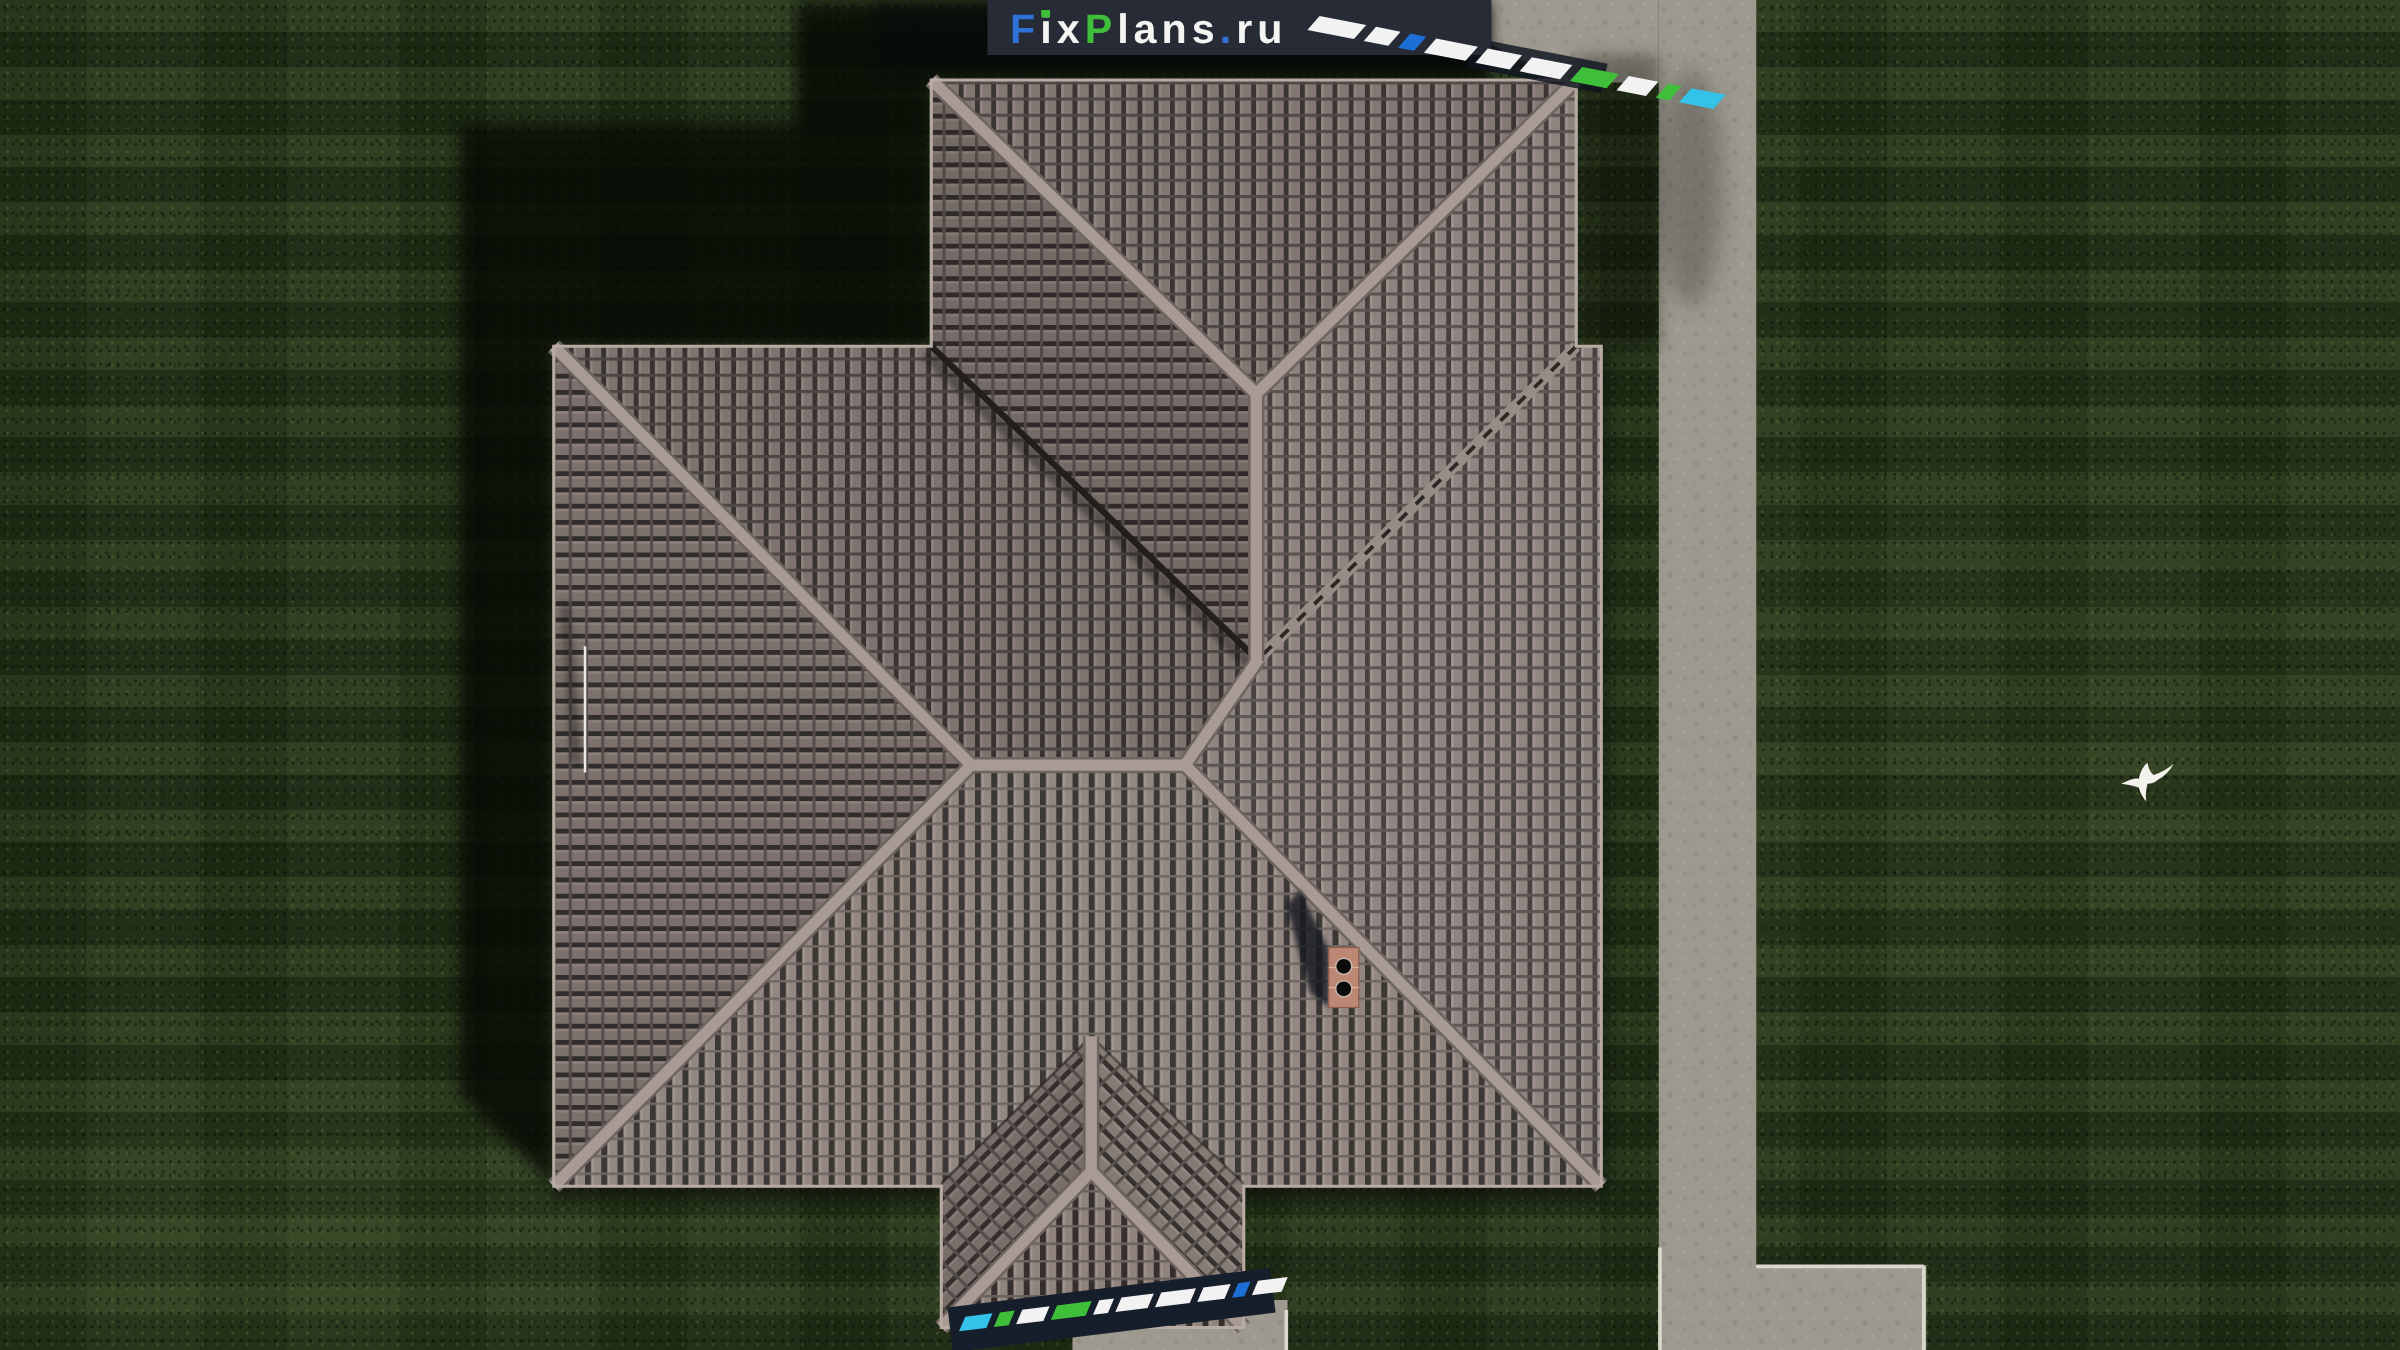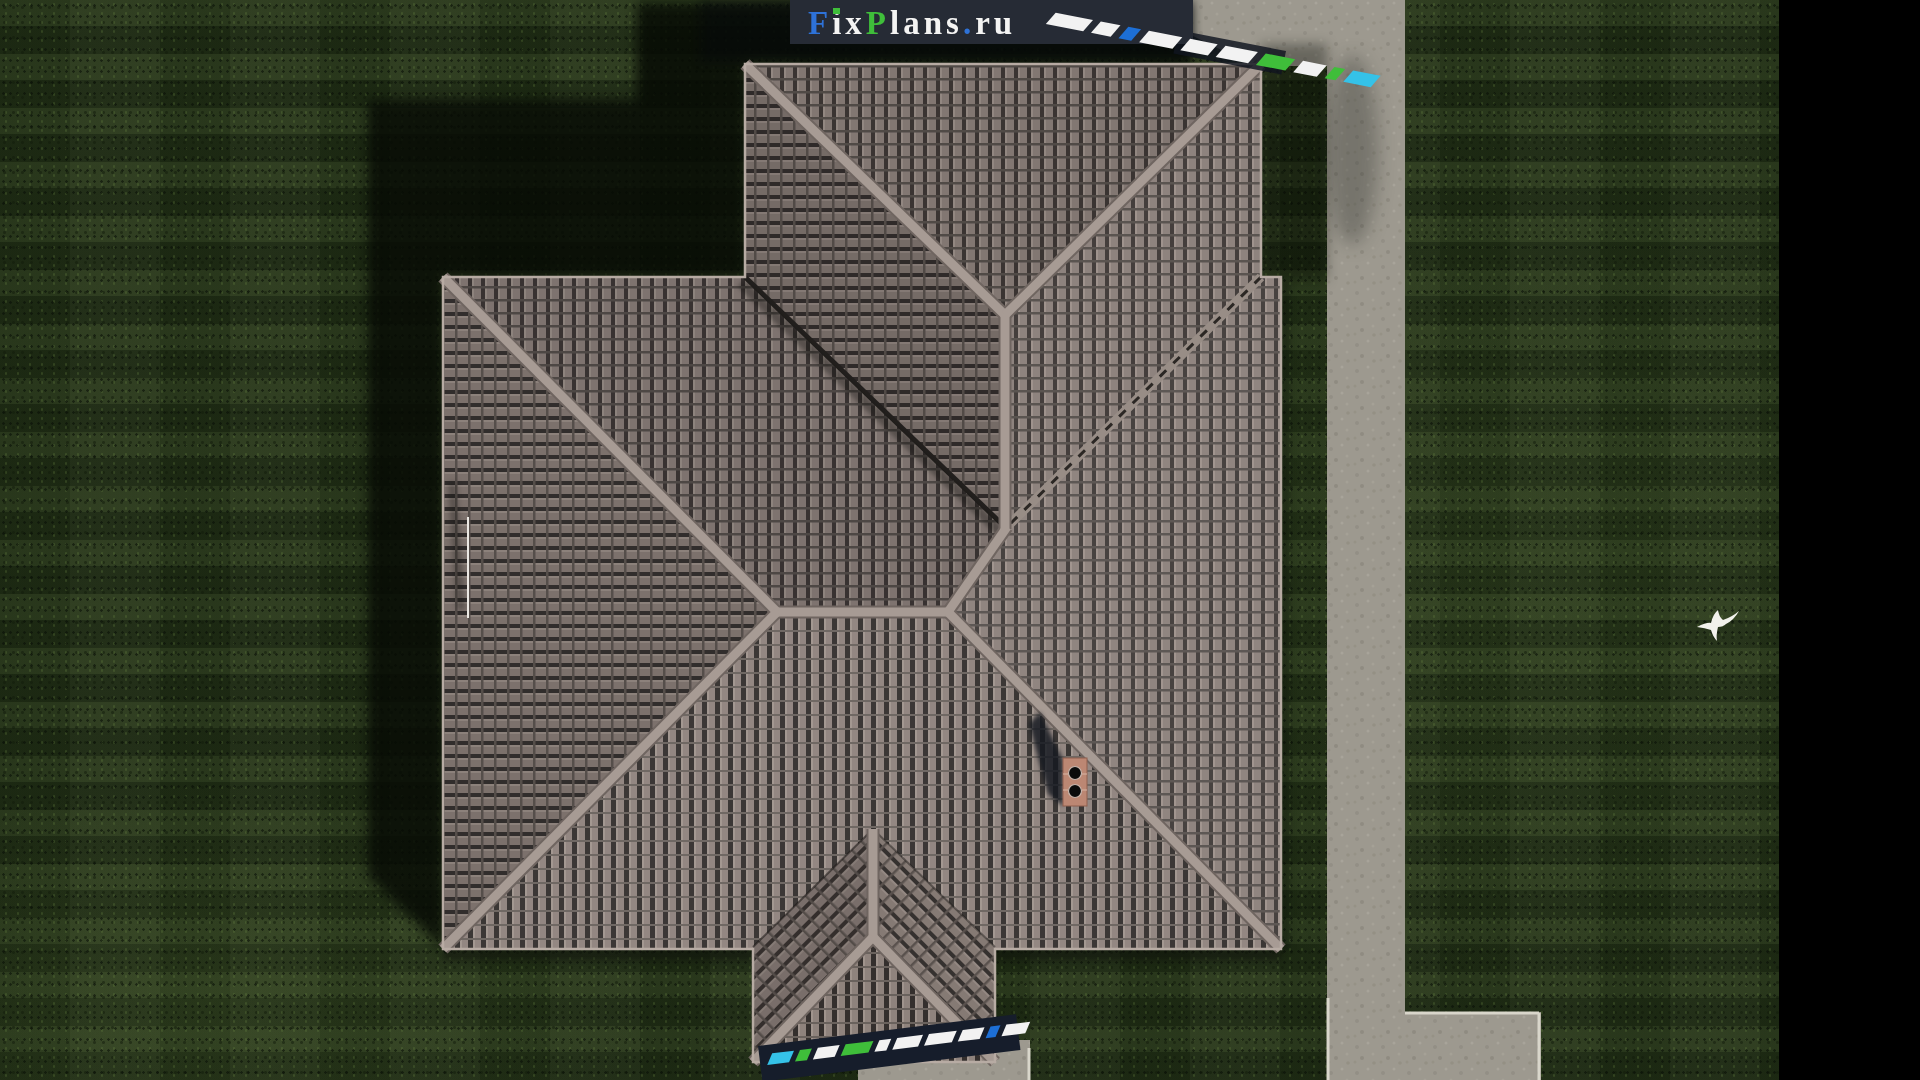--- a/index.html
+++ b/index.html
@@ -1,18 +1,18 @@
 <!DOCTYPE html>
 <html><head>
 <meta charset="utf-8">
 <style>
   html,body{margin:0;padding:0;background:#000;}
   #stage{
-    position:relative;width:1779px;height:1080px;overflow:hidden;
-    font-family:Liberation Serif, serif;
+    position:relative;width:1920px;height:1080px;overflow:hidden;
+    font-family:Liberation Sans, sans-serif;
     background-color:#223016;
     background-image:
       radial-gradient(circle, rgba(8,14,6,.55) 1px, rgba(0,0,0,0) 1.5px),
       radial-gradient(circle, rgba(110,140,70,.26) 1px, rgba(0,0,0,0) 1.5px),
       radial-gradient(circle, rgba(18,28,11,.5) 1.2px, rgba(0,0,0,0) 1.8px),
       radial-gradient(620px 320px at 12% 93%, rgba(140,170,90,.10), rgba(0,0,0,0) 70%),
       radial-gradient(900px 560px at 86% 55%, rgba(130,160,85,.07), rgba(0,0,0,0) 70%),
       repeating-linear-gradient(180deg, rgba(190,220,140,.055) 0px, rgba(190,220,140,.055) 26px, rgba(5,10,3,.15) 26px, rgba(5,10,3,.15) 54px),
       repeating-linear-gradient(90deg, rgba(0,0,0,.05) 0px, rgba(0,0,0,.05) 70px, rgba(255,255,255,.028) 70px, rgba(255,255,255,.028) 160px);
     background-size:7px 11px, 12px 9px, 9px 15px, 100% 100%, 100% 100%, 100% 108px, 100% 100%;

